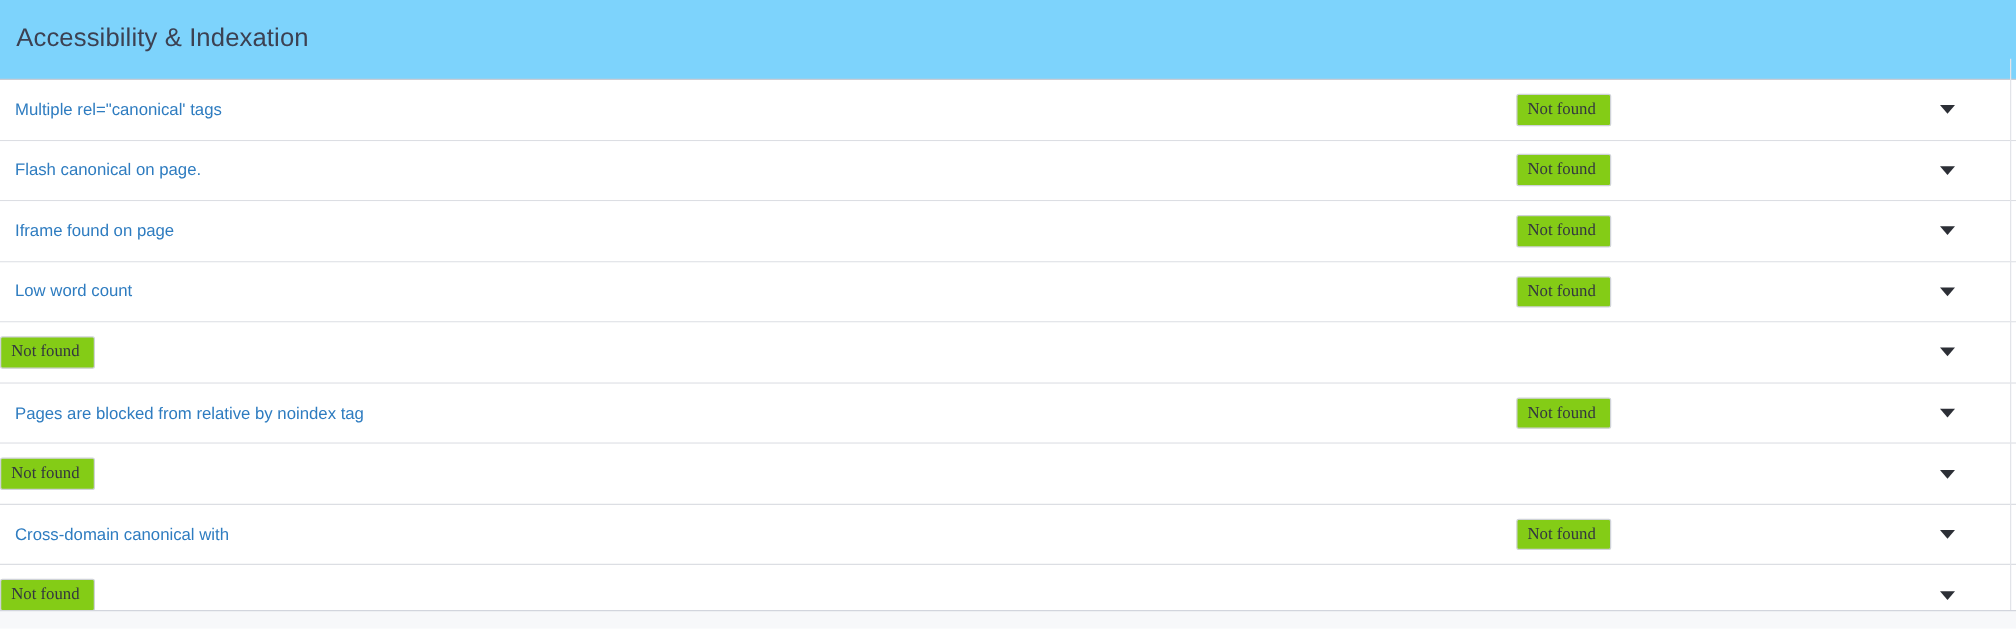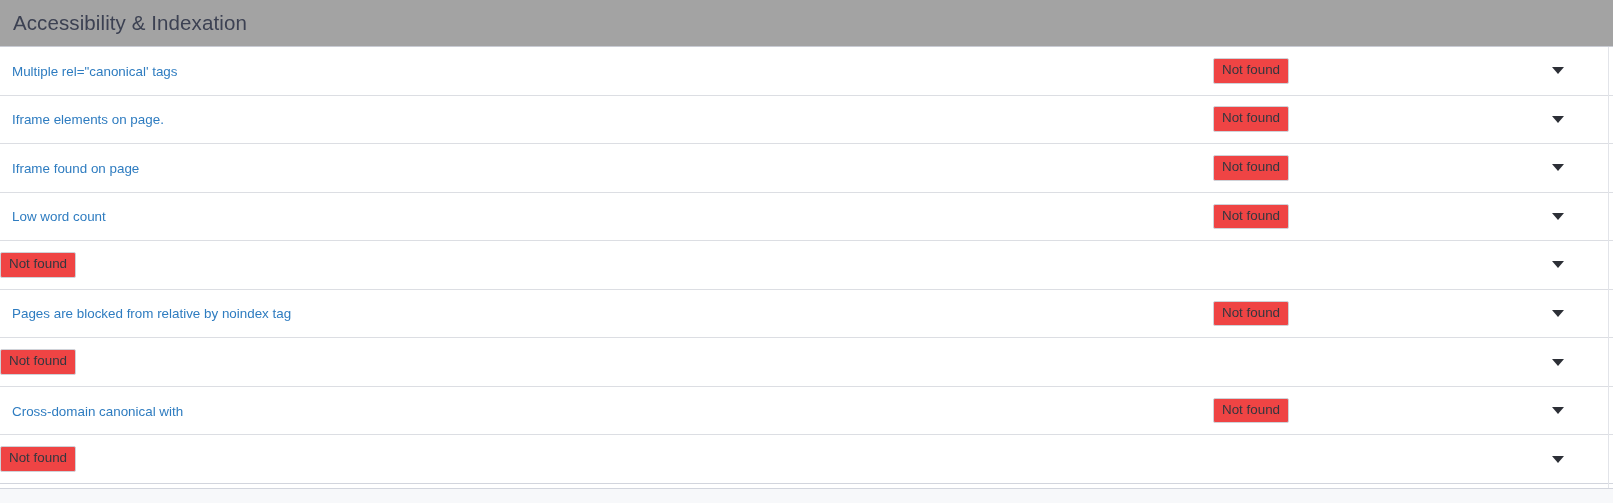--- a/index.html
+++ b/index.html
@@ -19,22 +19,22 @@
     width: 1613px;
     height: 503px;
     position: relative;
     background: #ffffff;
     box-sizing: border-box;
     overflow: hidden;
   }
 
   
   .panel-header {
-    height: 47px;
-    background: #a3a3a3;
+    height: 64px;
+    background: #7dd3fc;
     border-bottom: 1px solid #c9ccd4;
     display: flex;
     align-items: center;
     padding-left: 13px;
     box-sizing: border-box;
   }
   .panel-header-title {
     font-size: 20.5px;
     font-weight: 400;
     color: #3c4152;
@@ -75,30 +75,31 @@
     display: inline-block;
   }
 
   .row-status-cell {
     flex: 0 0 auto;
     display: flex;
     align-items: center;
   }
   .status-box {
     border: 1px solid #cfd2d8;
-    background: #ef4444;
+    background: #84cc16;
     border-radius: 2px;
     padding: 3px 8px 4px 8px;
     font-size: 13.4px;
     color: #33373f;
     line-height: 1.25;
     white-space: nowrap;
     box-sizing: border-box;
     min-width: 76px;
     text-align: left;
+    font-family: Liberation Serif, serif;
   }
 
   .row-spacer { flex: 1 1 auto; }
 
   .row-toggle-cell {
     flex: 0 0 auto;
     width: 72px;
     display: flex;
     align-items: center;
     justify-content: flex-start;
@@ -154,21 +155,21 @@
     <div class="row-status-cell">
       <div class="status-box">Not found</div>
     </div>
     <div class="row-spacer"></div>
     <div class="row-toggle-cell">
       <span class="caret-down"></span>
     </div>
   </div>
       <div class="row">
     <div class="row-label-cell">
-      <a class="row-link" href="#">Iframe elements on page.</a>
+      <a class="row-link" href="#">Flash canonical on page.</a>
     </div>
     <div class="row-status-cell">
       <div class="status-box">Not found</div>
     </div>
     <div class="row-spacer"></div>
     <div class="row-toggle-cell">
       <span class="caret-down"></span>
     </div>
   </div>
       <div class="row">

